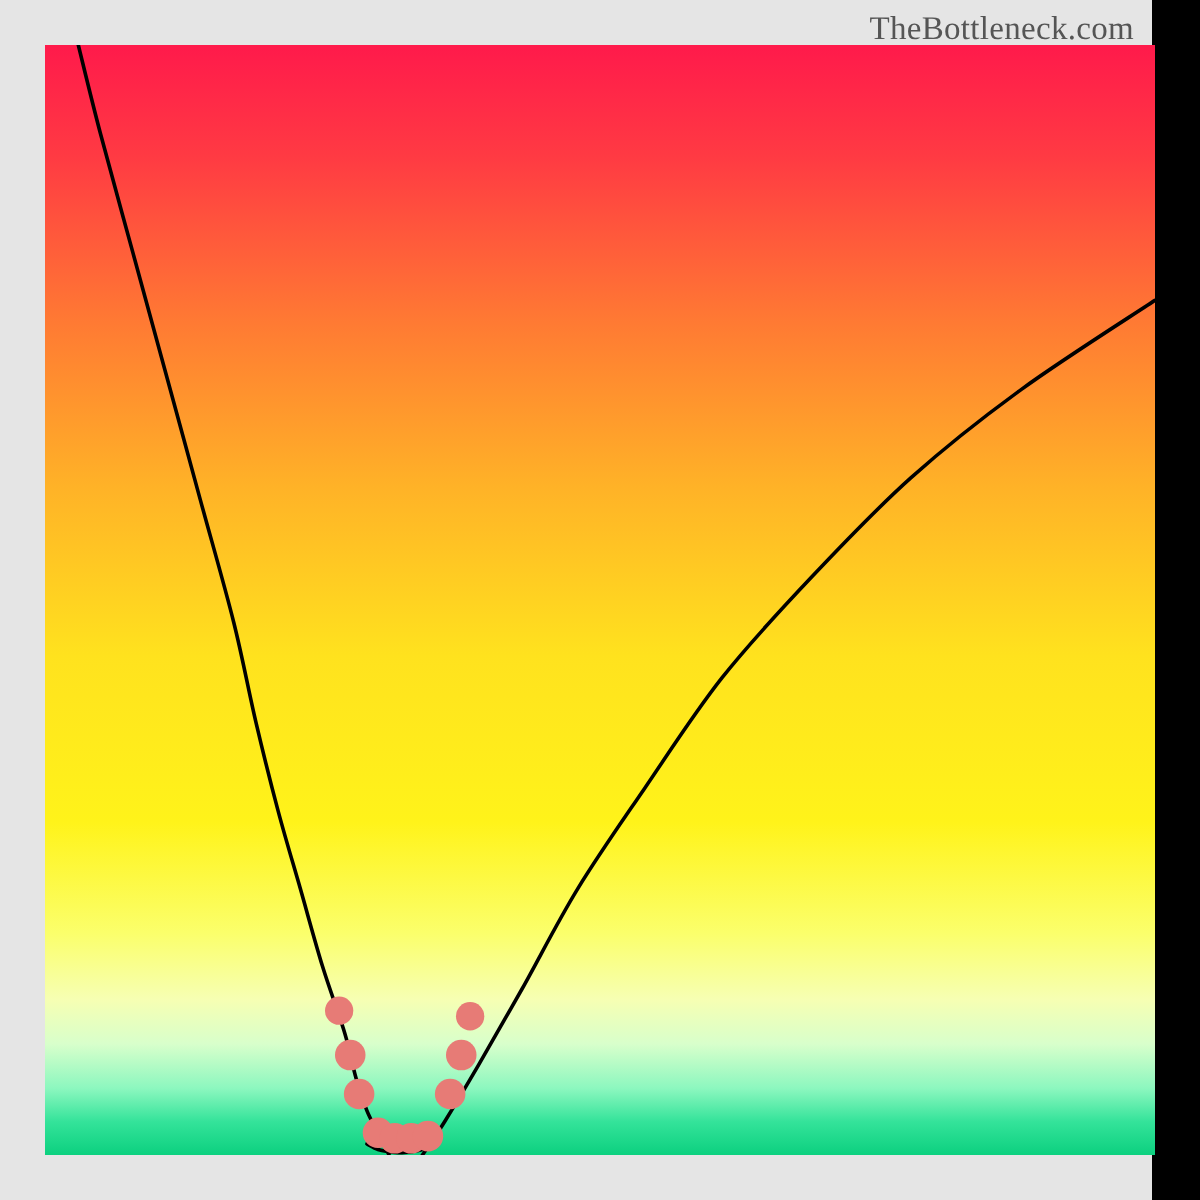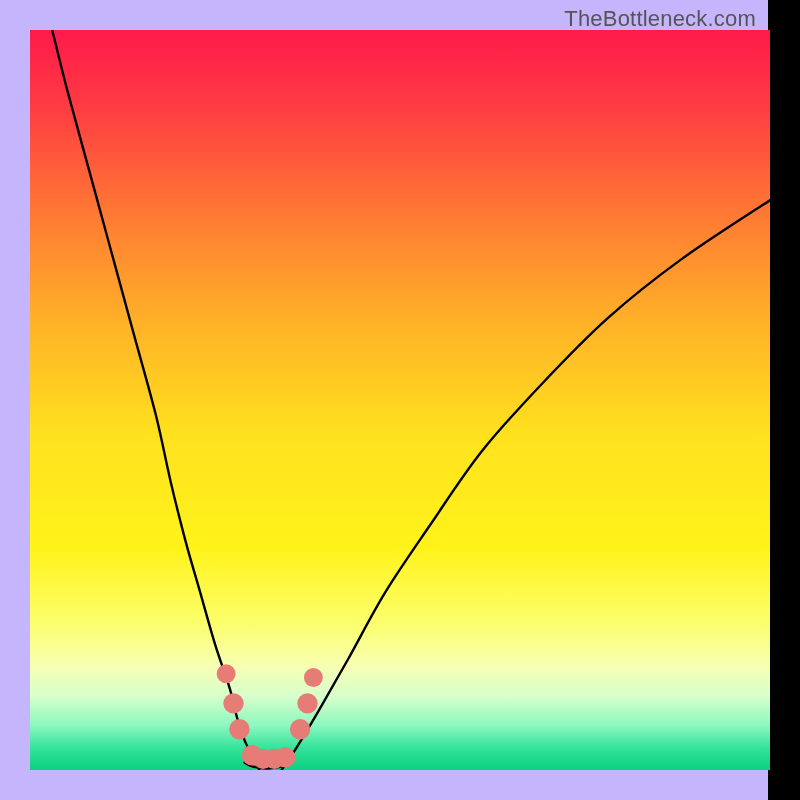--- a/index.html
+++ b/index.html
@@ -10,21 +10,22 @@
     background: #000;
     overflow: hidden;
     font-family: Arial, Helvetica, sans-serif;
   }
   .frame {
     position: absolute;
     left: 0;
     top: 0;
     width: 768px;
     height: 800px;
-    background: #c4b5fd;
+    background: #e5e5e5;
+    font-family: Liberation Serif, serif;
   }
   .plot-area {
     position: absolute;
     left: 30px;
     top: 30px;
     width: 740px;
     height: 740px;
     overflow: hidden;
   }
   .gradient {

